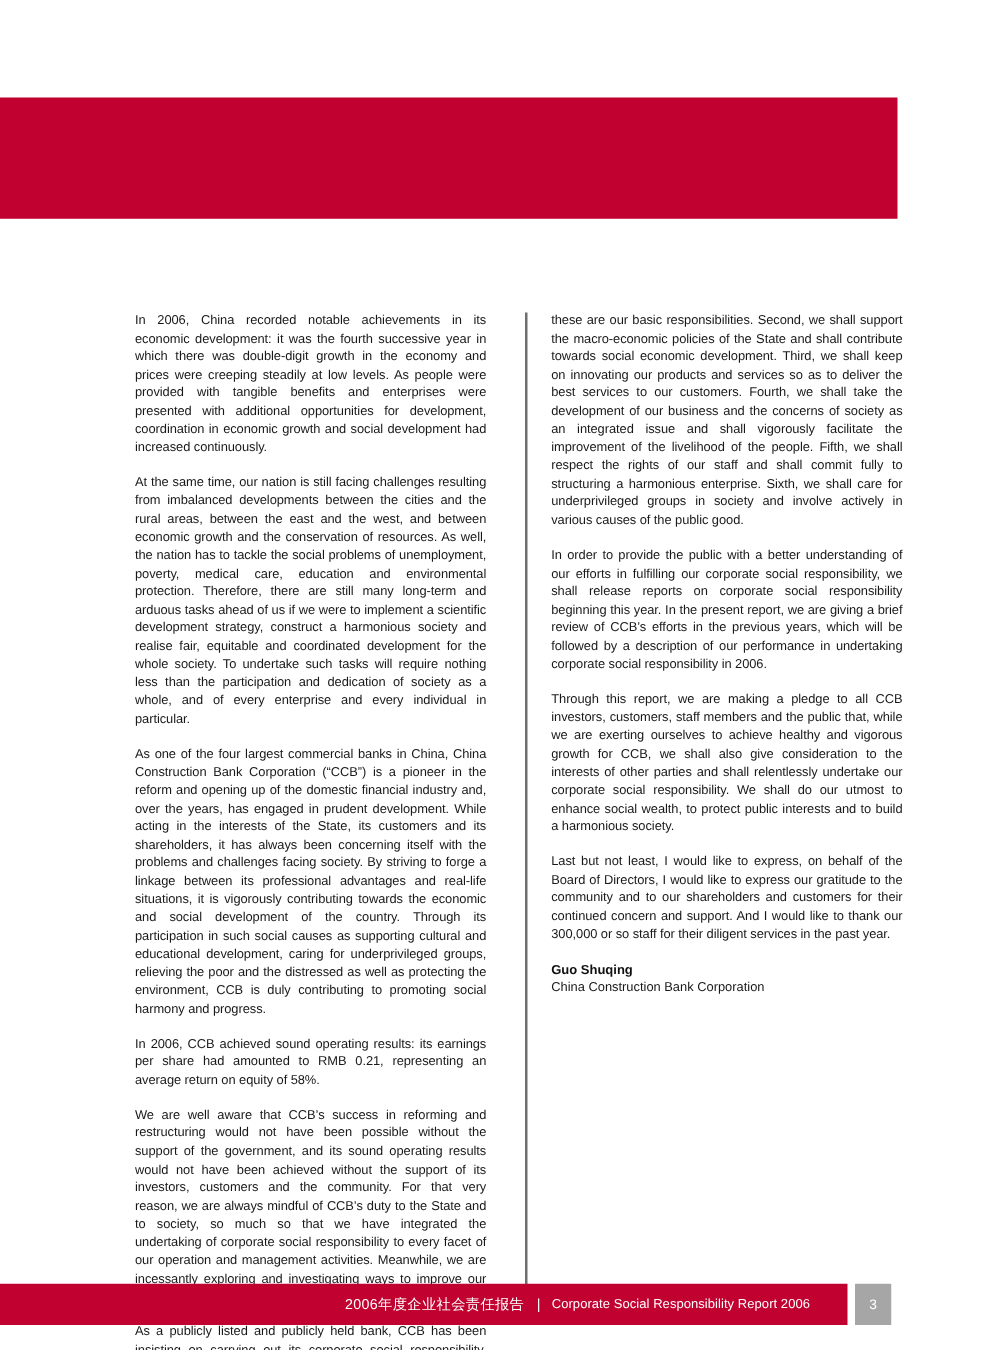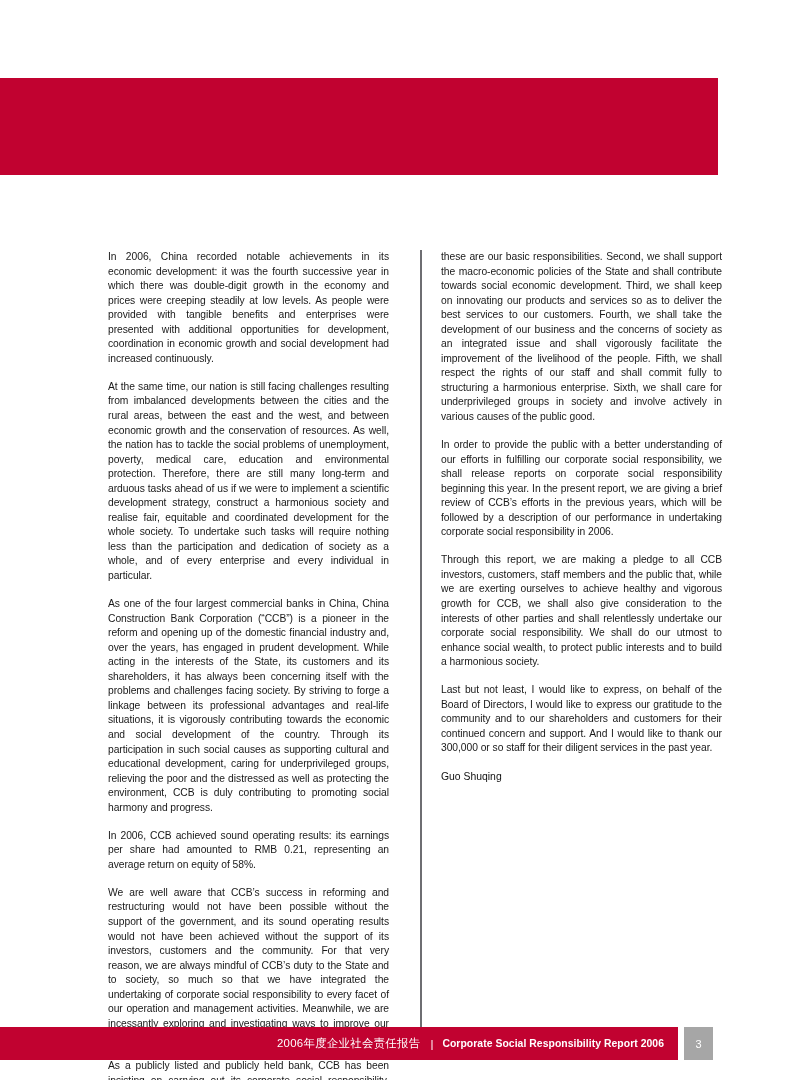--- a/index.html
+++ b/index.html
@@ -74,21 +74,21 @@
     margin-bottom: 0;
   }
 
   
   #signature {
     margin-top: 4px;
   }
   #signature .sig-name {
     font-size: 10.4px;
     line-height: 14.4px;
-    font-weight: normal;
+    font-weight: bold;
     color: #111111;
   }
   #signature .sig-line {
     font-size: 10.3px;
     line-height: 14.4px;
     color: #181818;
   }
 
   
   #footer {
@@ -102,39 +102,38 @@
     position: absolute;
     left: 0;
     top: 0;
     width: 678px;
     height: 33px;
     background: #c10230;
     display: flex;
     align-items: center;
     justify-content: flex-end;
     box-sizing: border-box;
-    padding-right: 14px;
+    padding-right: 30px;
   }
   #footer-title-cn {
     color: #ffffff;
     font-size: 11.4px;
     letter-spacing: 0.3px;
     white-space: nowrap;
   }
   #footer-separator {
     color: #ffffff;
     font-size: 11.5px;
     margin: 0 9px 0 10px;
   }
   #footer-title-en {
     color: #ffffff;
     font-size: 10.4px;
     letter-spacing: 0.05px;
     white-space: nowrap;
-    font-weight: bold;
   }
   #page-number-box {
     position: absolute;
     left: 684px;
     top: 0;
     width: 29px;
     height: 33px;
     background: #a6a6a6;
     display: flex;
     align-items: center;
@@ -165,20 +164,21 @@
   </div>
 
   <div class="column" id="col-right">
     <p class="para">these are our basic responsibilities.  Second, we shall support the macro-economic policies of the State and shall contribute towards social economic development.  Third, we shall keep on innovating our products and services so as to deliver the best services to our customers. Fourth, we shall take the development of our business and the concerns of society as an integrated issue and shall vigorously facilitate the improvement of the livelihood of the people.  Fifth, we shall respect the rights of our staff and shall commit fully to structuring a harmonious enterprise.  Sixth, we shall care for underprivileged groups in society and involve actively in various causes of the public good.</p>
     <p class="para">In order to provide the public with a better understanding of our efforts in fulfilling our corporate social responsibility, we shall release reports on corporate social responsibility beginning this year.  In the present report, we are giving a brief review of CCB’s efforts in the previous years, which will be followed by a description of our performance in undertaking corporate social responsibility in 2006.</p>
     <p class="para">Through this report, we are making a pledge to all CCB investors, customers, staff members and the public that, while we are exerting ourselves to achieve healthy and vigorous growth for CCB, we shall also give consideration to the interests of other parties and shall relentlessly undertake our corporate social responsibility.  We shall do our utmost to enhance social wealth, to protect public interests and to build a harmonious society.</p>
     <p class="para">Last but not least, I would like to express, on behalf of the Board of Directors, I would like to express our gratitude to the community and to our shareholders and customers for their continued concern and support.  And I would like to thank our 300,000 or so staff for their diligent services in the past year.</p>
 
     <div id="signature">
       <div class="sig-name">Guo Shuqing</div>
+      <div class="sig-line">China Construction Bank Corporation</div>
     </div>
   </div>
 
 </div>
 
 <div id="footer">
   <div id="footer-bar">
     <span id="footer-title-cn">2006年度企业社会责任报告</span>
     <span id="footer-separator">|</span>
     <span id="footer-title-en">Corporate Social Responsibility Report 2006</span>

